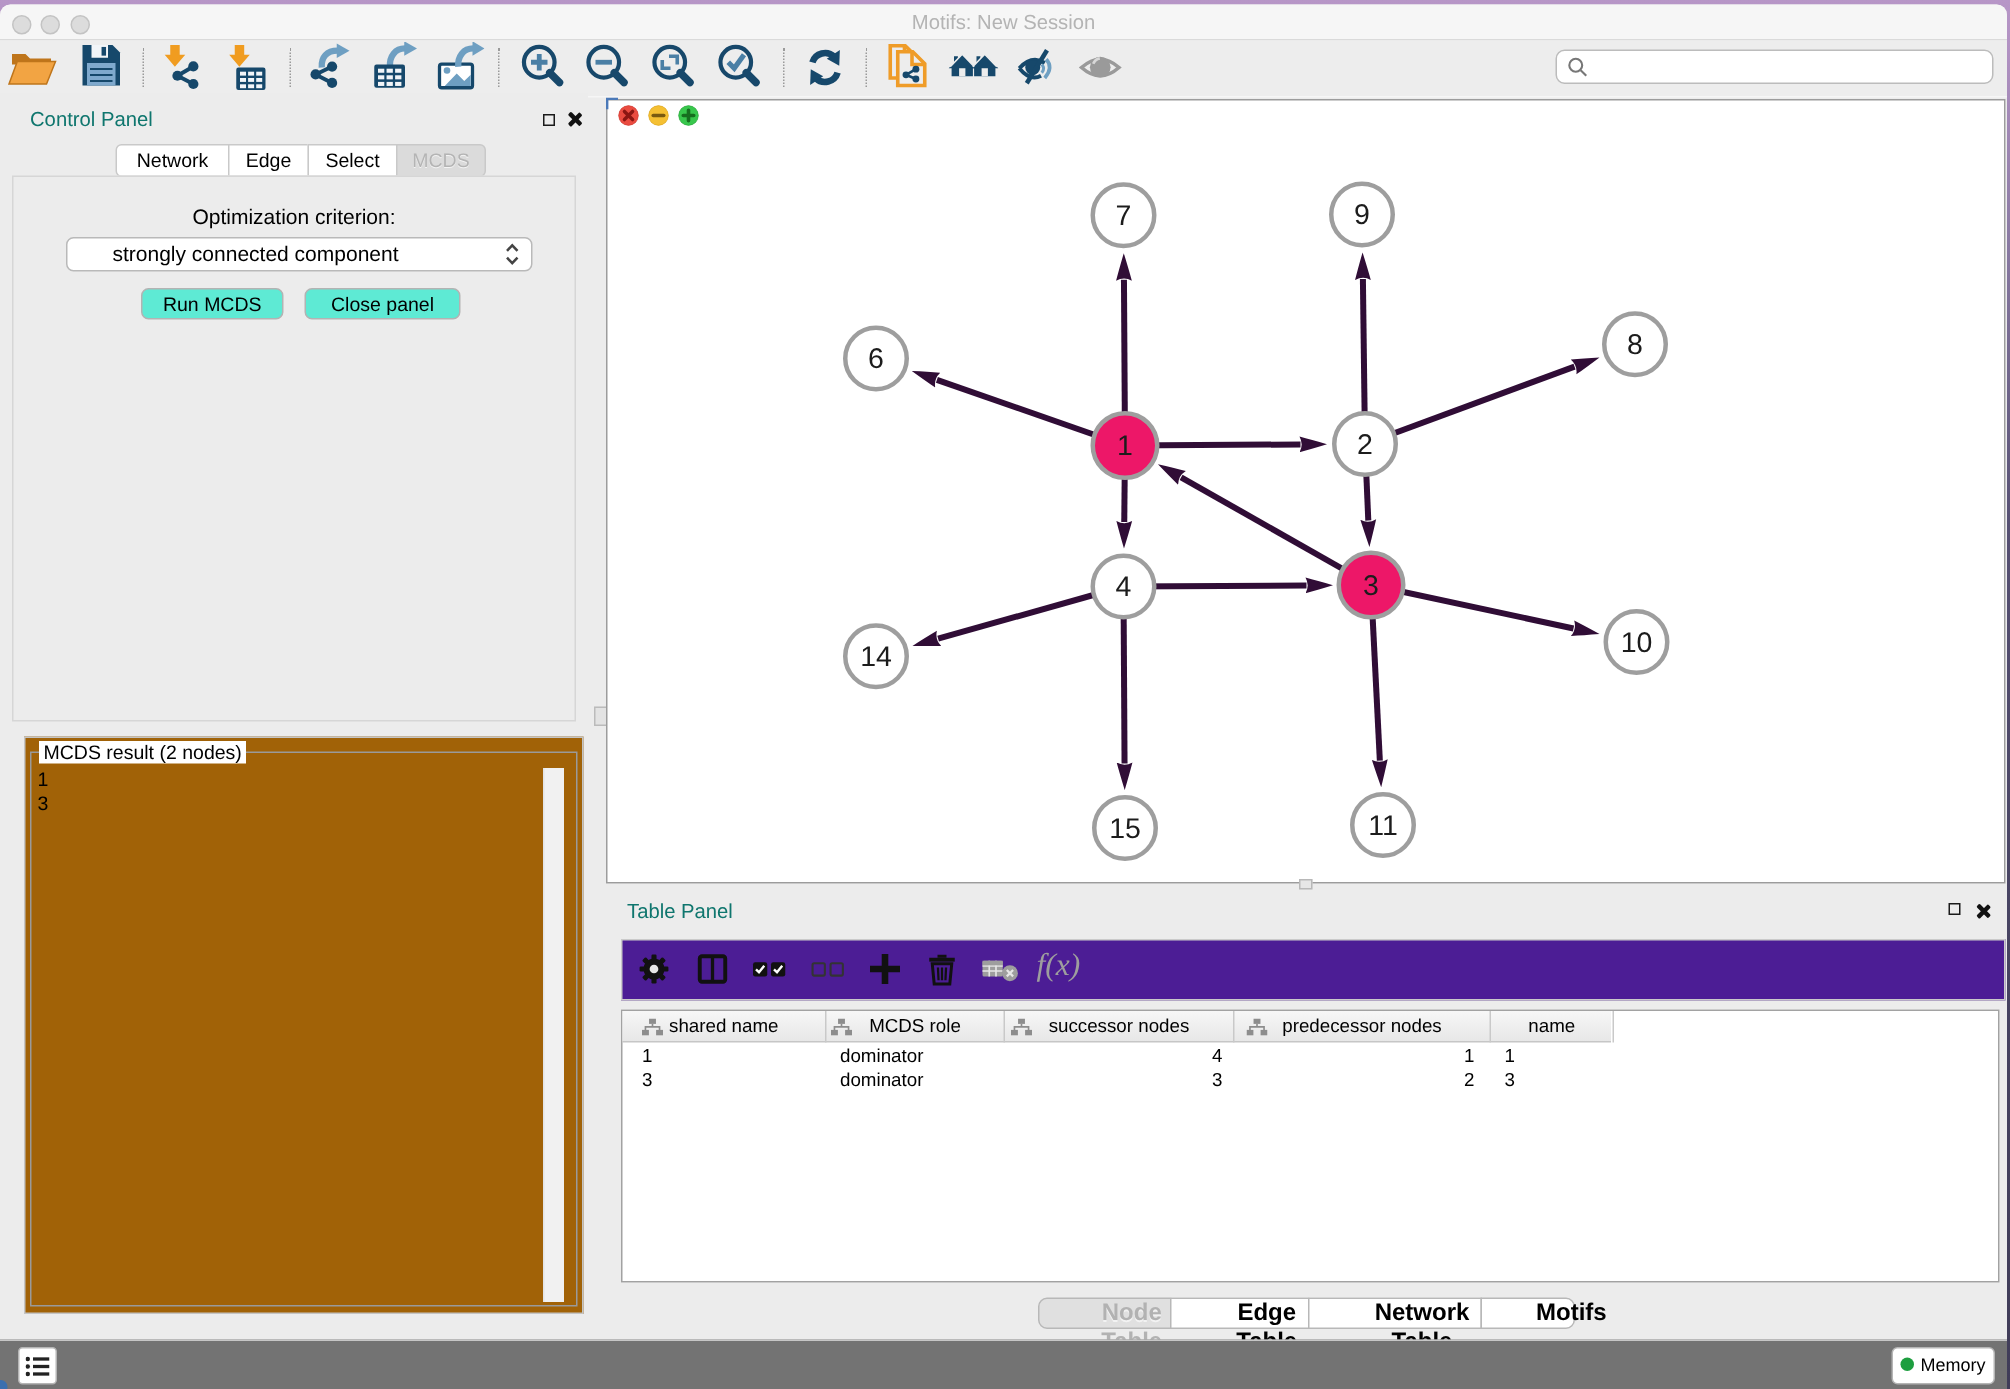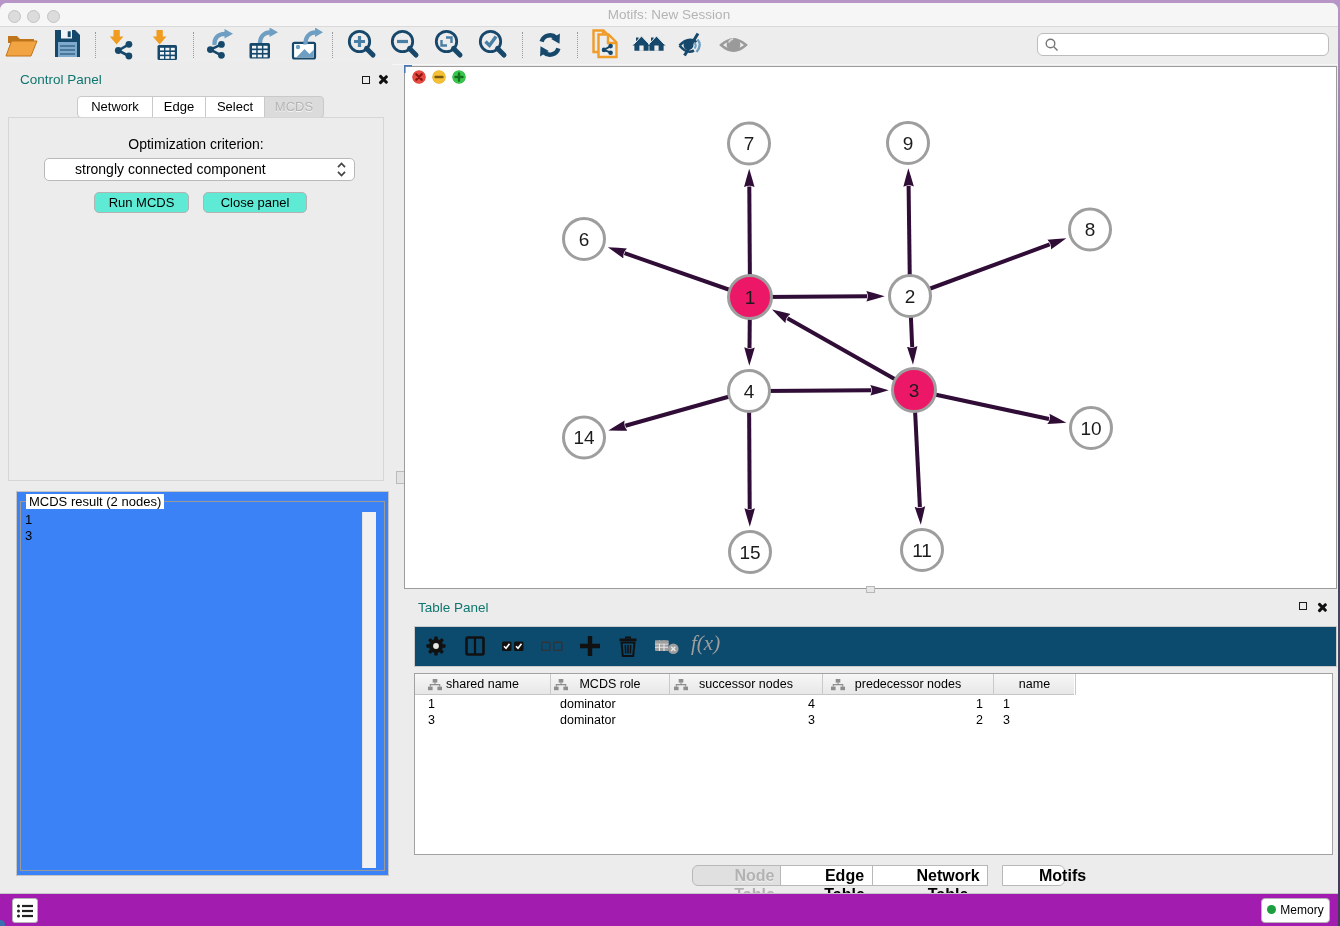--- a/index.html
+++ b/index.html
@@ -32,53 +32,53 @@
 .tab { position:absolute; top:0; height:22px; background:#fff; border:1px solid #c9c9c9;
   font-size:13px; color:#000; text-align:center; line-height:20px; }
 #cp-body { position:absolute; left:8px; top:55px; width:376px; height:364px;
   background:#ececec; border:1px solid #d6d6d6; }
 #opt-label { position:absolute; left:0; top:74px; width:392px; text-align:center; font-size:14px; color:#000; }
 #dropdown { position:absolute; left:44px; top:96px; width:311px; height:23px; background:#fff;
   border:1px solid #b9b9b9; border-radius:5px; font-size:14px; line-height:21px; padding-left:30px; color:#000; }
 .btn { position:absolute; top:130px; height:21px; background:#5eead4; border:1px solid #b3b3b3;
   border-radius:5px; font-size:13px; text-align:center; line-height:19px; color:#000; }
 #mcds-box { position:absolute; left:16px; top:429px; width:373px; height:385px;
-  background:#3b82f6; border:1px solid #c4c4c4; }
+  background:#a16207; border:1px solid #c4c4c4; }
 #mcds-fs { position:absolute; left:3px; top:9px; width:365px; height:370px; border:1px solid #9a9a9a; }
 #mcds-legend { position:absolute; left:5px; top:-8px; background:#fff; padding:0 3px; font-size:13px; color:#000; }
 #mcds-scroll { position:absolute; right:8px; top:10px; width:14px; height:356px; background:#f1f1f1; border-left:1px solid #e4e4e4;}
 
 #netwin { position:absolute; left:404px; top:63px; width:933px; height:523px;
   background:#fff; border:1px solid #9c9c9c; }
 #nettitle { position:absolute; left:0; top:0; width:100%; height:21px;
   background:linear-gradient(#f4f4f4,#d6d6d6); border-bottom:1px solid #aaaaaa;
   font-size:13px; font-weight:bold; text-align:center; line-height:21px; color:#1a1a1a; }
 .nt { position:absolute; top:3px; width:14px; height:14px; border-radius:50%; }
 #netgrip { position:absolute; left:461px; top:519px; width:9px; height:7px;
   background:#e6e6e6; border:1px solid #b8b8b8; }
 
 #divgrip { position:absolute; left:396px; top:468px; width:9px; height:13px;
   background:#e3e3e3; border:1px solid #bbb; }
 
 #tablepanel { position:absolute; left:404px; top:594px; width:933px; height:291px; background:#ececec; }
 #tp-toolbar { position:absolute; left:10px; top:29px; width:923px; height:41px;
-  background:#0c4a6e; border:1px solid #cacaca;text-align:right; }
+  background:#4c1d95; border:1px solid #cacaca;text-align:right; }
 #tp-table { position:absolute; left:10px; top:76px; width:919px; height:182px;
   background:#fff; border:1px solid #a2a2a2; }
 #tp-header { position:absolute; left:0; top:0; width:659px; height:21px;
   background:linear-gradient(#f7f7f7,#e7e7e7); border-bottom:1px solid #c6c6c6; }
 .th { position:absolute; top:0; height:21px; border-right:1px solid #c9c9c9;
   font-size:12.5px; color:#000; text-align:center; line-height:21px; }
 .thico { position:absolute; top:5px; }
 .td { position:absolute; font-size:12.5px; color:#000; }
 .btab { position:absolute; top:0; height:21px; background:#fff; border:1px solid #b8b8b8;
   font-size:16px; font-weight:bold; text-align:center; line-height:19px; color:#000;padding-left:36px; }
 
 #statusbar { position:absolute; left:0; top:890px; width:1338px; height:33px;
-  background:#a21caf; border-top:1px solid #c6c6c6; }
+  background:#737373; border-top:1px solid #c6c6c6; }
 #listbtn { position:absolute; left:12px; top:4px; width:26px; height:25px; background:#fff;
   border:1px solid #b5b5b5; border-radius:3px; }
 #membtn { position:absolute; right:8px; top:4px; width:69px; height:25px; background:#fff;
   border:1px solid #b5b5b5; border-radius:4px; font-size:12px; line-height:23px; text-align:center; color:#000; }
 </style>
 </head>
 <body>
 <div id="win">
   <div id="titlebar">
     <div class="tl" style="left:8px;"></div>
@@ -432,21 +432,21 @@
       <div class="td" style="left:13px;top:39px;">3</div>
       <div class="td" style="left:145px;top:39px;">dominator</div>
       <div class="td" style="left:255px;top:39px;width:145px;text-align:right;">3</div>
       <div class="td" style="left:408px;top:39px;width:160px;text-align:right;">2</div>
       <div class="td" style="left:588px;top:39px;">3</div>
     </div>
     <div style="position:absolute;left:288px;top:268px;height:21px;">
       <div class="btab" style="left:0;width:89px;border-radius:6px 0 0 6px;background:#e0e0e0;color:#b2b2b2;text-shadow:0 1px 0 #f2f2f2;">Node Table</div>
       <div class="btab" style="left:88px;width:93px;">Edge Table</div>
       <div class="btab" style="left:180px;width:116px;">Network Table</div>
-      <div class="btab" style="left:310px;width:63px;border-radius:0 6px 6px 0;text-align:center;">Motifs</div>
+      <div class="btab" style="left:295px;width:63px;border-radius:0 6px 6px 0;text-align:center;">Motifs</div>
     </div>
   </div>
 
   <div id="statusbar">
     <div id="listbtn">
       <svg width="16" height="14" viewBox="0 0 16 14" style="position:absolute;left:4px;top:5px;">
         <circle cx="1.5" cy="2" r="1.5" fill="#222"></circle>
           <rect x="5" y="0.9" width="11" height="2.2" fill="#222"></rect>
         <circle cx="1.5" cy="7" r="1.5" fill="#222"></circle>
           <rect x="5" y="5.9" width="11" height="2.2" fill="#222"></rect>

